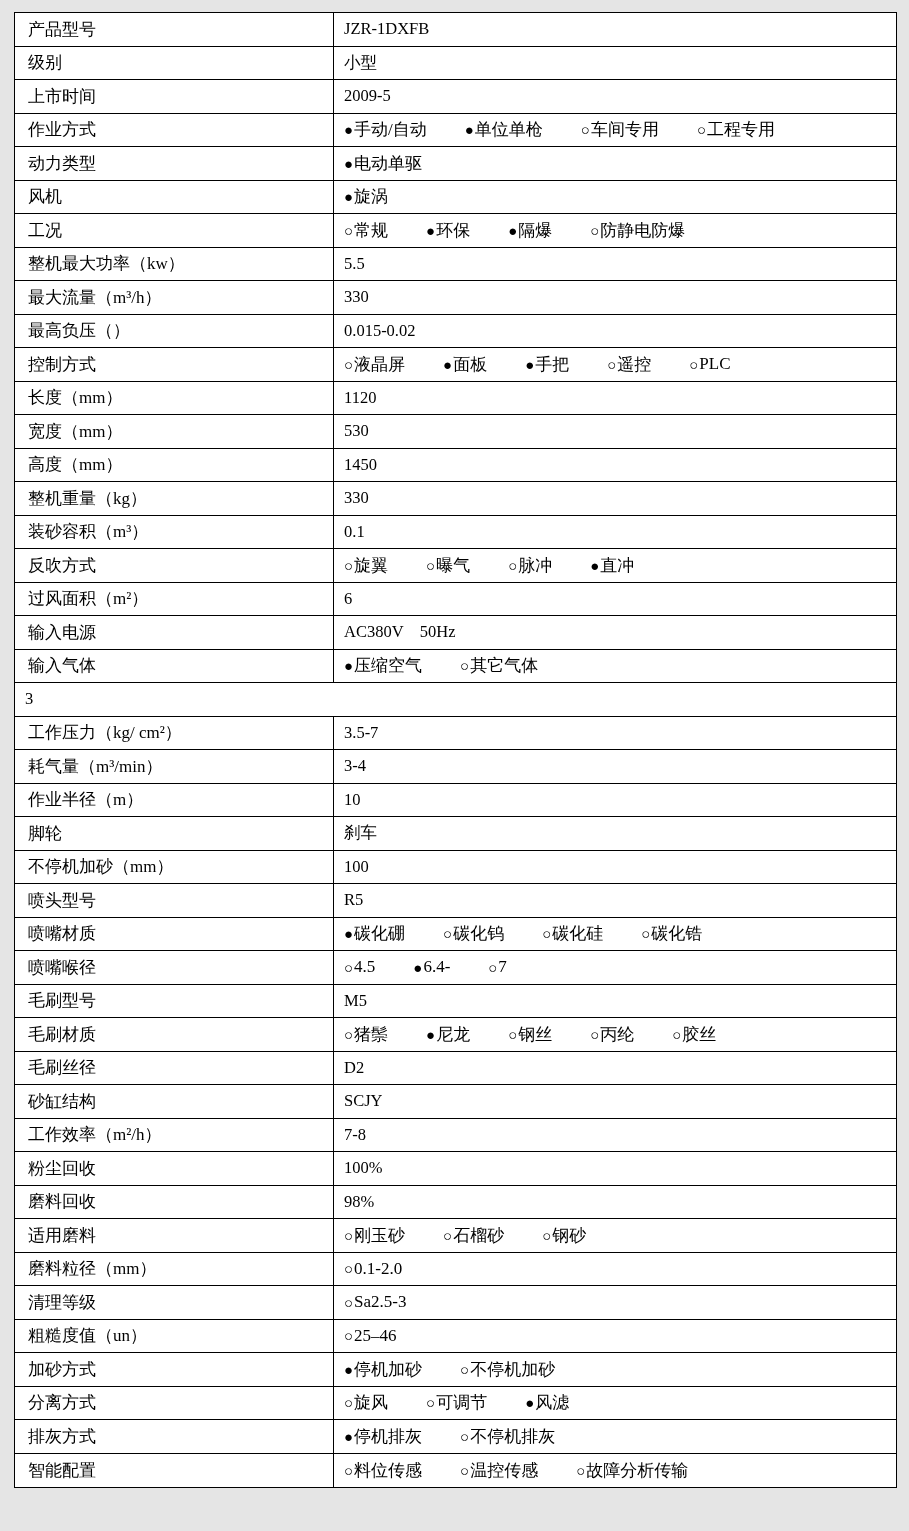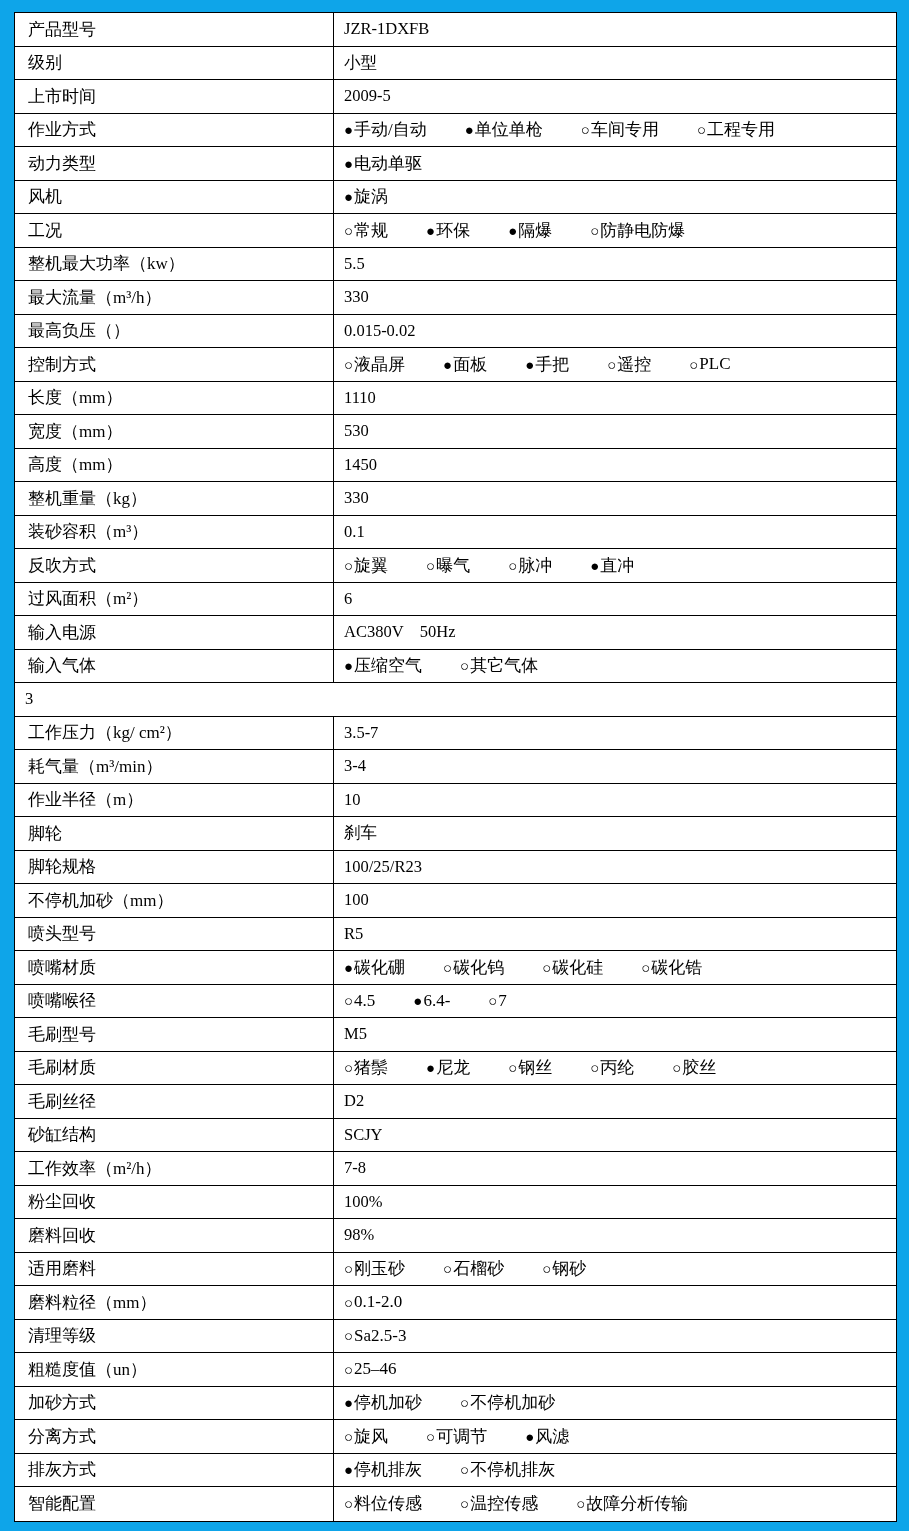--- a/index.html
+++ b/index.html
@@ -5,21 +5,21 @@
   html, body {
     margin: 0;
     padding: 0;
     background: #ffffff;
     width: 909px;
   }
   .page {
     position: relative;
     width: 909px;
     height: 1531px;
-    background: #0ea5e9;
+    background: #e5e5e5;
     overflow: hidden;
   }
   .spec-table {
     position: absolute;
     left: 14px;
     top: 12px;
     width: 883px;
     border: 1px solid #000000;
     box-sizing: border-box;
     background: #ffffff;
@@ -216,21 +216,21 @@
           <span class="opt">
             <span class="radio">○</span>
             <span class="opt-text">PLC</span>
           </span>
         </div>
   </div>
 
   <div class="row">
     <div class="label">长度（mm）</div>
     <div class="value">
-          <span class="plain">1110</span>
+          <span class="plain">1120</span>
         </div>
   </div>
 
   <div class="row">
     <div class="label">宽度（mm）</div>
     <div class="value">
           <span class="plain">530</span>
         </div>
   </div>
 
@@ -332,26 +332,20 @@
         </div>
   </div>
 
   <div class="row">
     <div class="label">脚轮</div>
     <div class="value">
           <span class="plain">刹车</span>
         </div>
   </div>
 
-  <div class="row">
-    <div class="label">脚轮规格</div>
-    <div class="value">
-          <span class="plain">100/25/R23</span>
-        </div>
-  </div>
 
   <div class="row">
     <div class="label">不停机加砂（mm）</div>
     <div class="value">
           <span class="plain">100</span>
         </div>
   </div>
 
   <div class="row">
     <div class="label">喷头型号</div>

